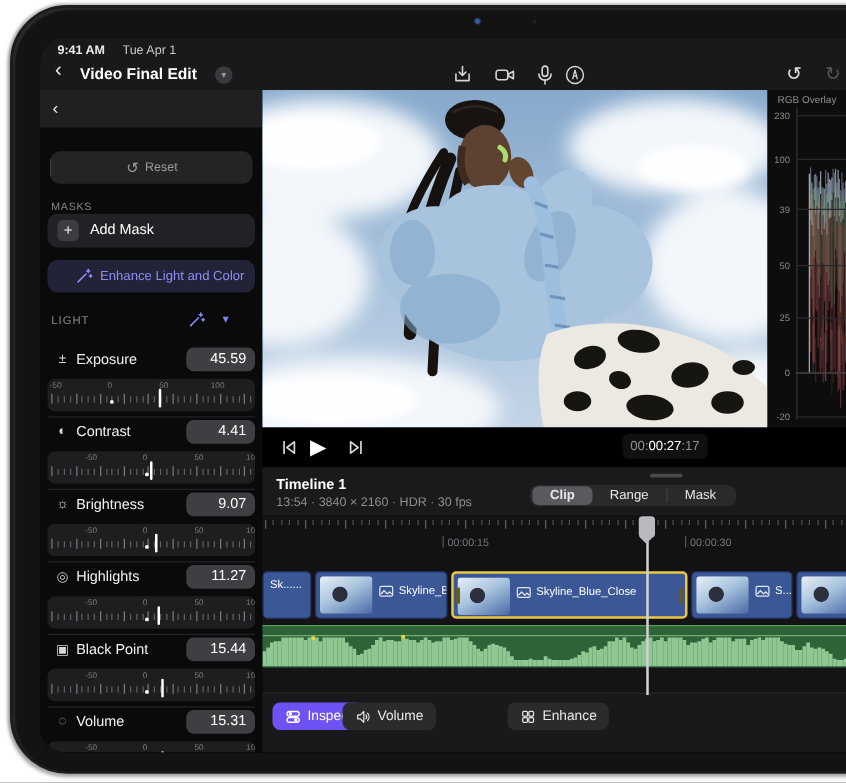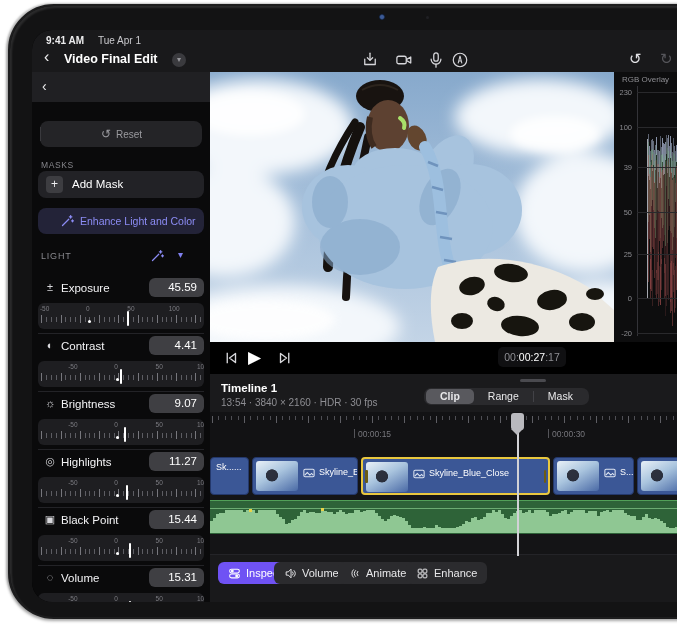--- a/index.html
+++ b/index.html
@@ -982,28 +982,20 @@
           <span>Inspect</span>
         </div>
         <div class="bbtn" style="left:64px">
           <svg viewBox="0 0 24 24" fill="none" stroke="#e8e8ea" stroke-width="1.8" stroke-linejoin="round">
             <path d="M4 9 h4 l5 -5 v16 l-5 -5 h-4 Z"></path>
               <path d="M16 9 a4.5 4.5 0 0 1 0 6" stroke-linecap="round"></path>
               <path d="M18.5 6.5 a8 8 0 0 1 0 11" stroke-linecap="round"></path>
             </svg>
           <span>Volume</span>
         </div>
-        <div class="bbtn" style="left:128px">
-          <svg viewBox="0 0 24 24" fill="none" stroke="#e8e8ea" stroke-width="1.8" stroke-linecap="round">
-            <path d="M10 5 a9.5 9.5 0 0 0 0 14"></path>
-              <path d="M14 6.5 a8 8 0 0 0 0 11"></path>
-              <path d="M18 8 a6 6 0 0 0 0 8"></path>
-            </svg>
-          <span>Animate</span>
-        </div>
         <div class="bbtn" style="left:196px">
           <svg viewBox="0 0 24 24" fill="none" stroke="#e8e8ea" stroke-width="1.8">
             <rect x="4" y="4" width="7" height="7" rx="1.5"></rect>
               <rect x="13" y="4" width="7" height="7" rx="1.5"></rect>
             <rect x="4" y="13" width="7" height="7" rx="1.5"></rect>
               <rect x="13" y="13" width="7" height="7" rx="1.5"></rect>
             </svg>
           <span>Enhance</span>
         </div>
       </div>

